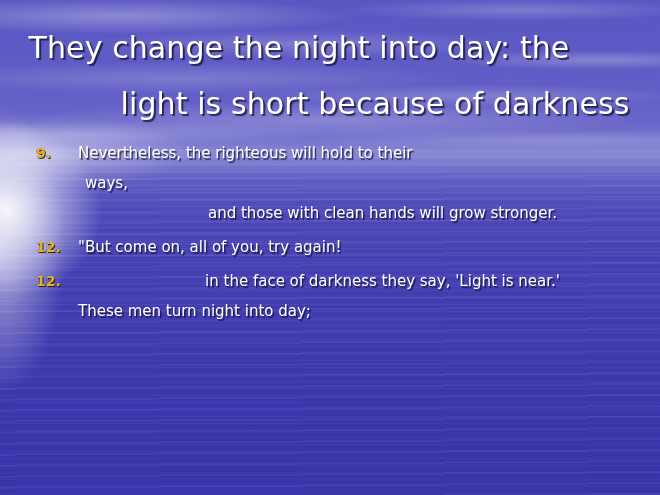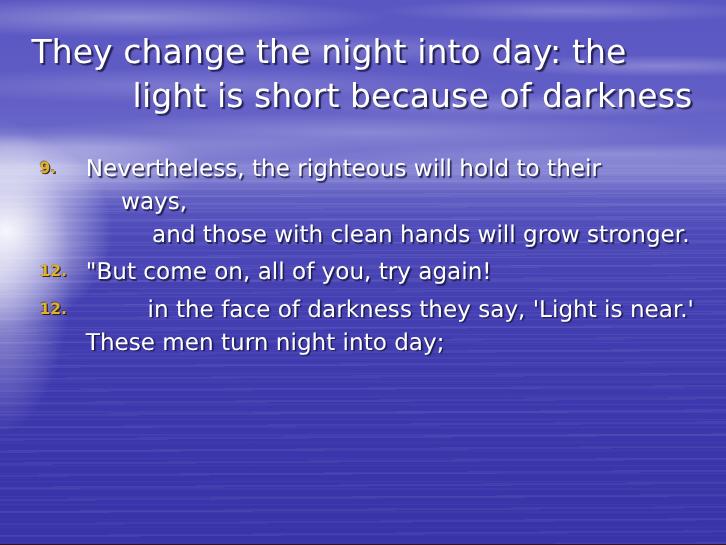--- a/index.html
+++ b/index.html
@@ -6,21 +6,21 @@
     margin: 0;
     padding: 0;
     background: #000;
   }
   #slide {
     position: relative;
     width: 660px;
     height: 495px;
     overflow: hidden;
     font-family: "DejaVu Sans", sans-serif;
-    background: #7f1d1d;
+    background: #be185d;
   }
 
   
   .bg-layer {
     position: absolute;
     left: 0; top: 0;
     width: 100%; height: 100%;
     pointer-events: none;
   }
 
@@ -106,21 +106,21 @@
   }
   .title-line {
     color: #ffffff;
     font-size: 30px;
     line-height: 40px;
     letter-spacing: 0.1px;
     text-shadow: 2px 2px 1px rgba(20,18,50,0.78);
     white-space: nowrap;
   }
   .title-line-1 { padding-right: 62px; }
-  .title-line-2 { padding-left: 90px; }
+  .title-line-2 { padding-left: 90px; margin-top: 16px; }
 
   
   .verses {
     position: absolute;
     left: 0;
     top: 138px;
     width: 660px;
     z-index: 5;
   }
   .verse {
@@ -135,29 +135,29 @@
     color: #e2b22c;
     font-size: 14px;
     font-weight: bold;
     line-height: 30px;
     text-shadow:
       1px 1px 0 rgba(30,20,0,0.85),
       -0.5px -0.5px 0 rgba(60,40,0,0.5);
   }
   .verse-lines {
     color: #ffffff;
-    font-size: 21px;
+    font-size: 15px;
     line-height: 30px;
     text-shadow: 1.5px 1.5px 1px rgba(20,18,50,0.80);
     white-space: nowrap;
   }
   .vline { display: block; }
   .vline.ind-0 { padding-left: 78px; }
   .vline.ind-1 { padding-left: 105px; text-align: center; }
-  .vline.ind-2 { padding-left: 110px; }
+  .vline.ind-2 { padding-left: 85px; }
 </style>
 </head>
 <body>
 
 <div id="slide">
 
   <div class="bg-layer bg-base"></div>
   <div class="bg-layer bg-clouds"></div>
   <div class="bg-layer bg-ripples"></div>
   <div class="bg-layer bg-ripples2"></div>

